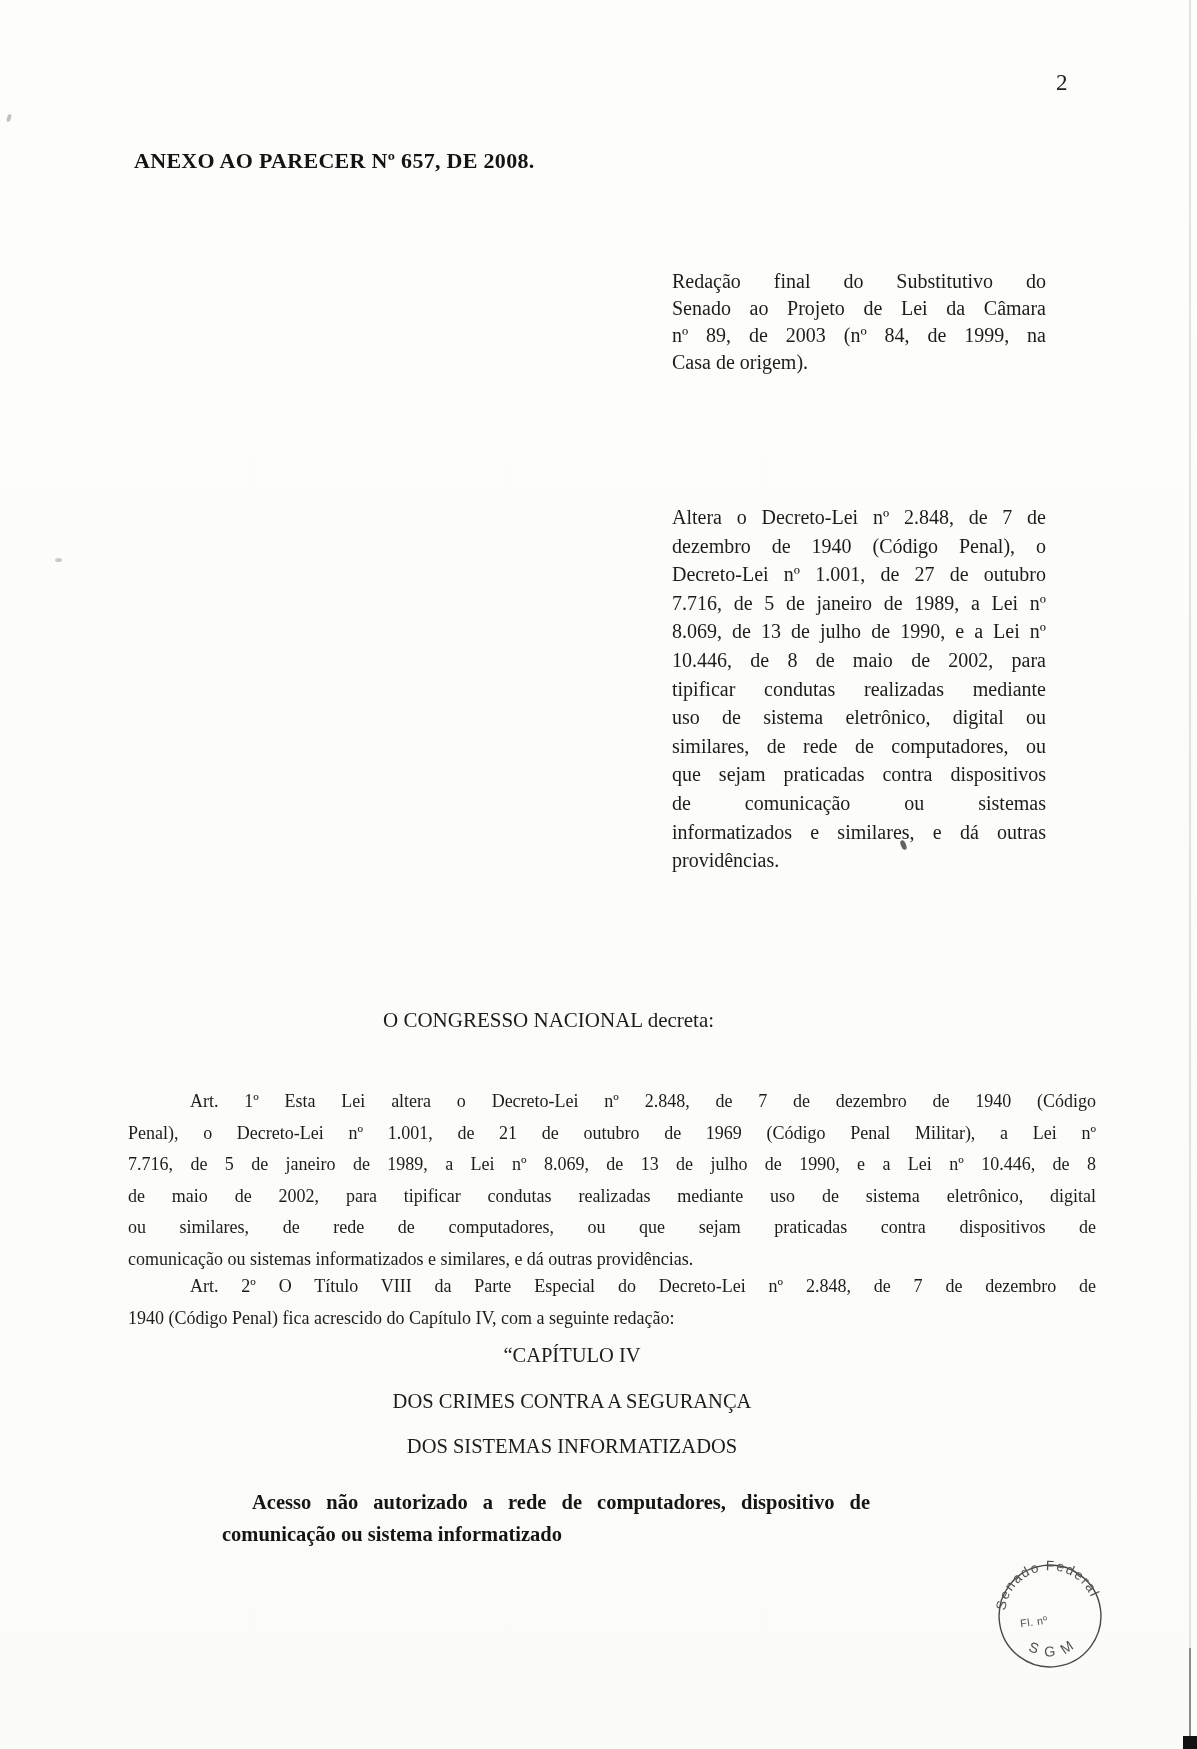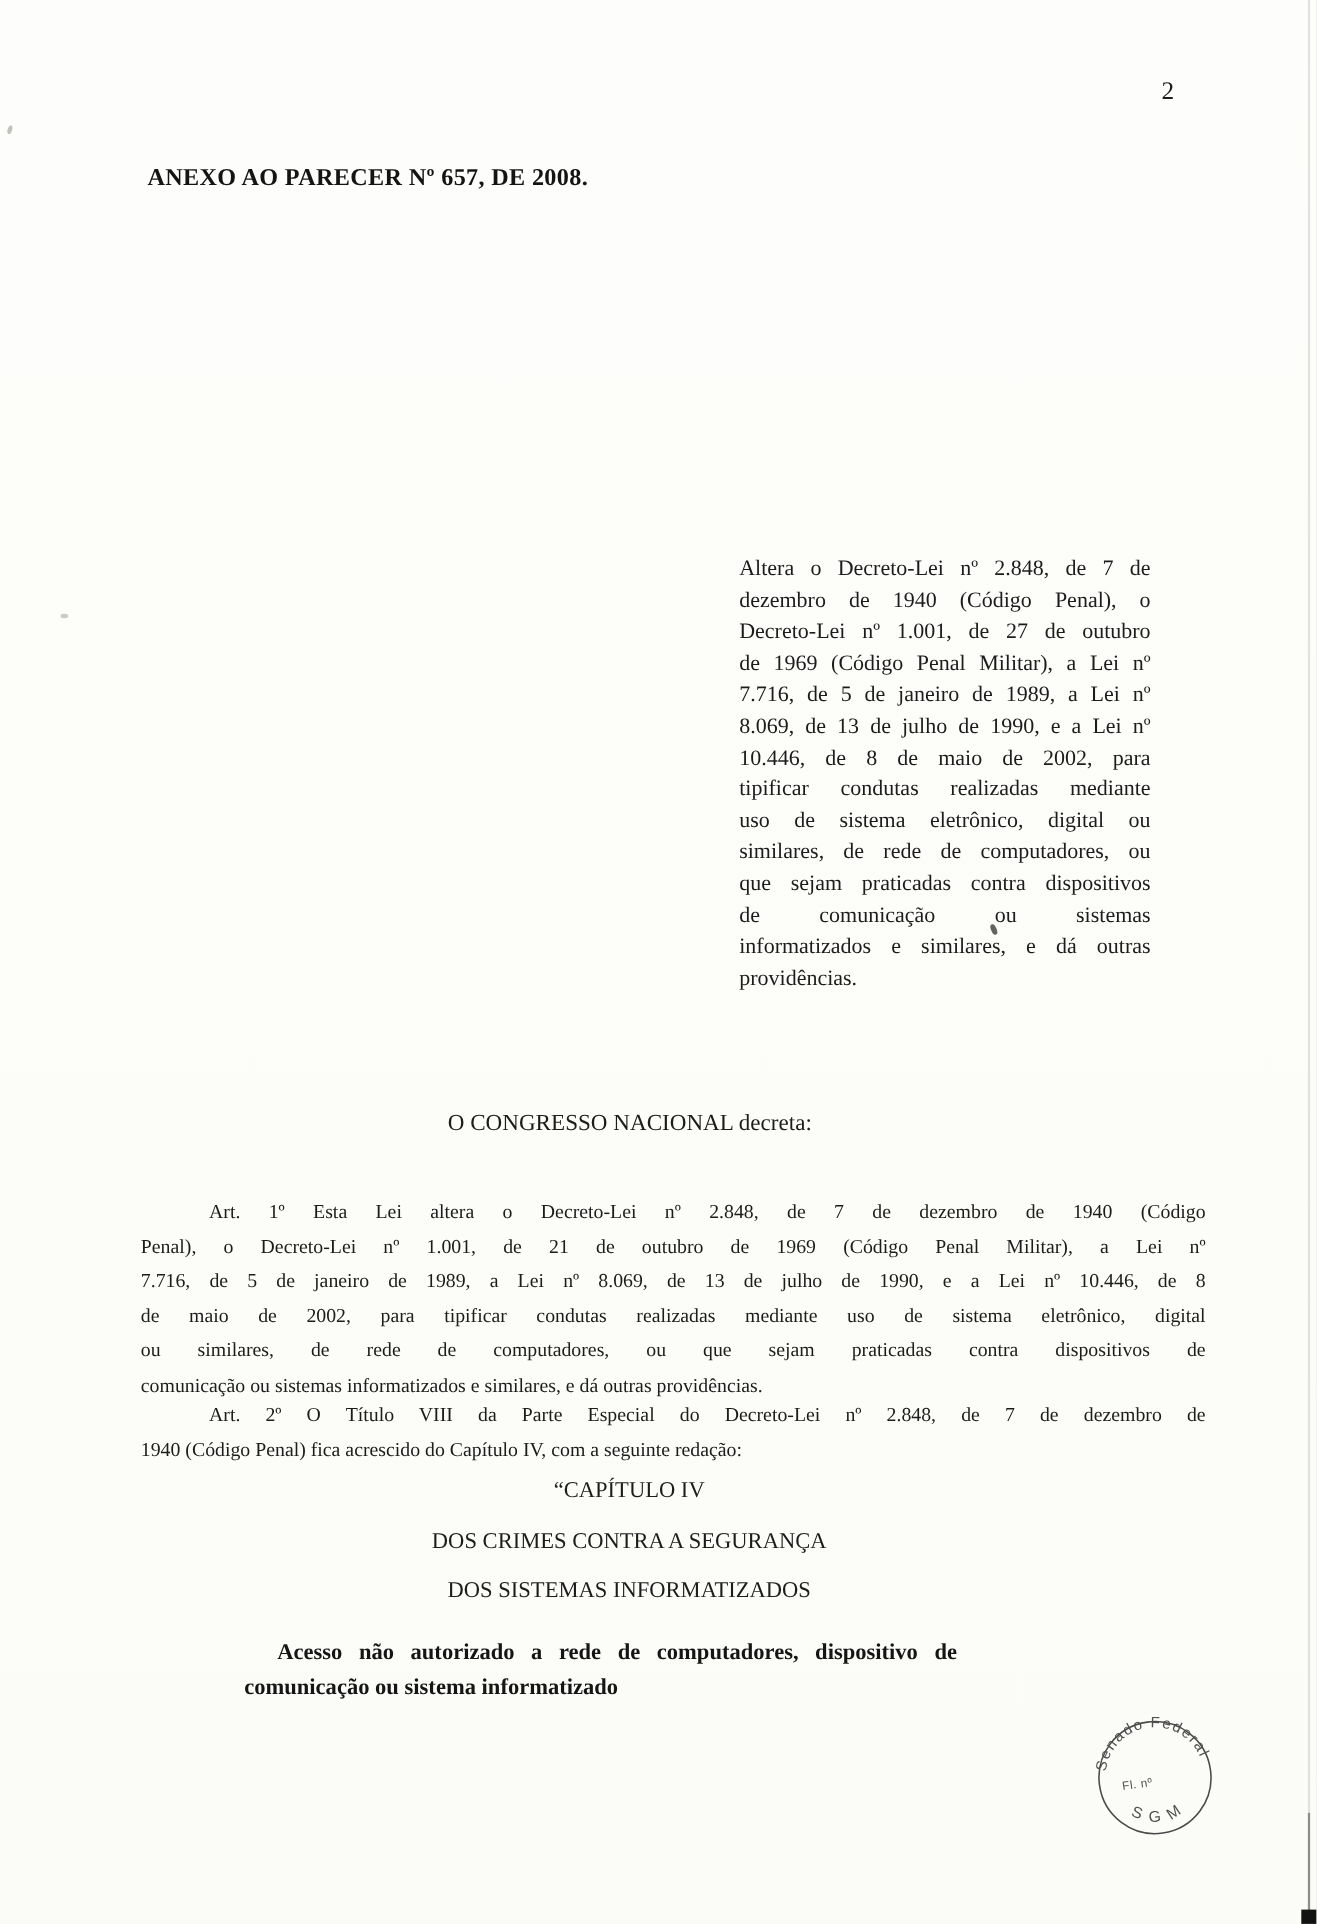--- a/index.html
+++ b/index.html
@@ -23,21 +23,21 @@
   
   .jline{text-align:justify;text-align-last:justify;white-space:normal;}
   .jline.last{text-align-last:left;}
   .ementa{
     position:absolute;left:672px;width:374px;
     font-size:20px;
   }
   .e1{top:268px;line-height:27px;}
   .e2{top:491px;line-height:28.6px;margin-top:12px;}
   .preamble{
-    position:absolute;left:407px;top:1008px;
+    position:absolute;left:383px;top:1008px;
     font-size:21px;
   }
   .para{
     position:absolute;left:128px;width:968px;
     font-size:18px;line-height:31.5px;
   }
   .para .jline:first-child{text-indent:62px;}
   .art1{top:1086px;}
   .art2{top:1271px;}
   .chapter{
@@ -84,26 +84,31 @@
 </style>
 </head>
 <body>
 
 <div class="page">
 
   <div class="pagenum">2</div>
 
   <h1 class="title">ANEXO AO PARECER Nº 657, DE 2008.</h1>
 
+  <div class="ementa e1">
+      <div class="jline">Redação final do Substitutivo do</div>
+      <div class="jline">Senado ao Projeto de Lei da Câmara</div>
+      <div class="jline">nº 89, de 2003 (nº 84, de 1999, na</div>
+      <div class="jline last">Casa de origem).</div>
+    </div>
 
   <div class="ementa e2">
       <div class="jline">Altera o Decreto-Lei nº 2.848, de 7 de</div>
       <div class="jline">dezembro de 1940 (Código Penal), o</div>
       <div class="jline">Decreto-Lei nº 1.001, de 27 de outubro</div>
-      <div class="jline">de 1969 (Código Penal Militar), a Lei nº</div>
       <div class="jline">7.716, de 5 de janeiro de 1989, a Lei nº</div>
       <div class="jline">8.069, de 13 de julho de 1990, e a Lei nº</div>
       <div class="jline">10.446, de 8 de maio de 2002, para</div>
       <div class="jline">tipificar condutas realizadas mediante</div>
       <div class="jline">uso de sistema eletrônico, digital ou</div>
       <div class="jline">similares, de rede de computadores, ou</div>
       <div class="jline">que sejam praticadas contra dispositivos</div>
       <div class="jline">de comunicação ou sistemas</div>
       <div class="jline">informatizados e similares, e dá outras</div>
       <div class="jline last">providências.</div>

